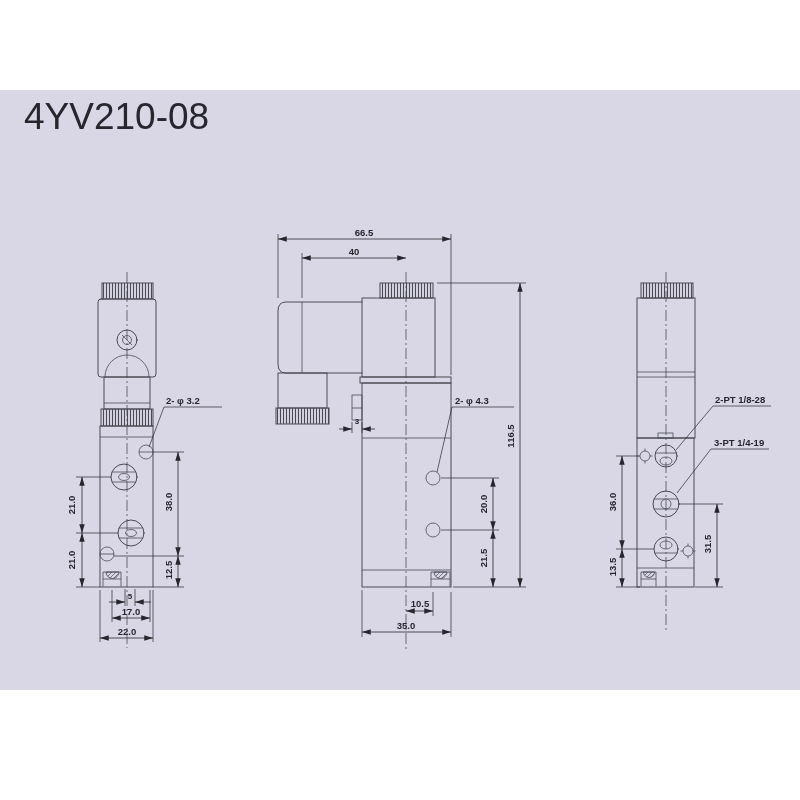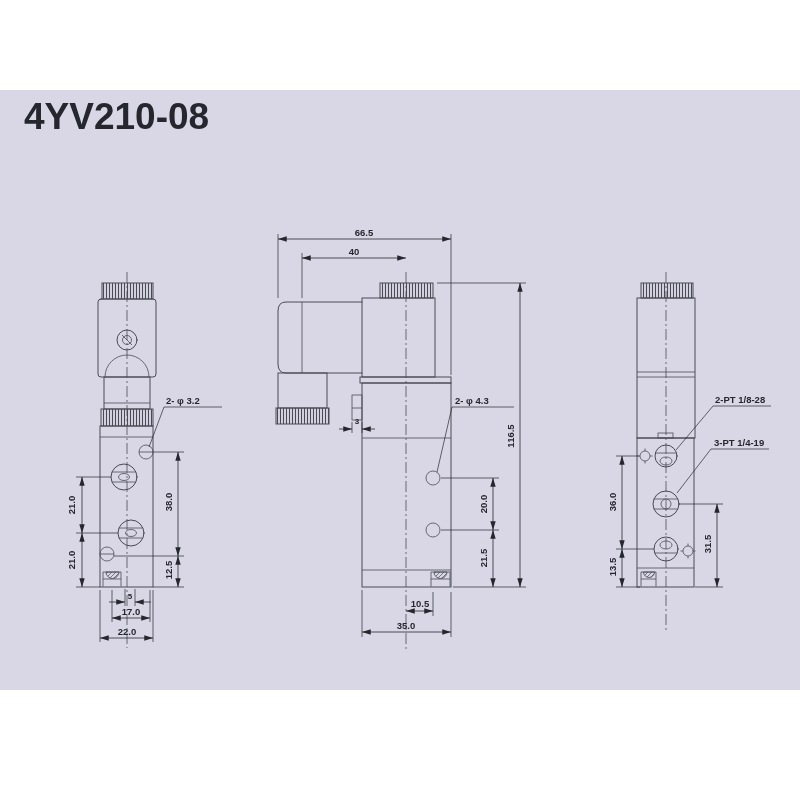--- a/index.html
+++ b/index.html
@@ -1,20 +1,20 @@
 <!DOCTYPE html>
 <html style="--panel: #d9d7e6; --line: #4a4a55; --ink: #26262e;"><head>
 <meta charset="utf-8">
 <style>
   html,body{margin:0;padding:0;}
   body{width:800px;height:800px;background:#ffffff;position:relative;overflow:hidden;
        font-family:"Liberation Sans",sans-serif;}
   .panel{position:absolute;left:0;top:90px;width:800px;height:600px;
          background:var(--panel,#d9d7e6);}
-  .title{position:absolute;left:24px;top:6px;font-size:37px;font-weight:700;
+  .title{position:absolute;left:24px;top:6px;font-size:37px;font-weight:400;
          color:var(--ink,#17171d);letter-spacing:0;}
   svg.drawing{position:absolute;left:0;top:0;width:800px;height:800px;}
   .ol{fill:none;stroke:var(--line,#4a4a55);stroke-width:1;stroke-linecap:square;}
   .thin{fill:none;stroke:var(--line,#4a4a55);stroke-width:0.8;}
   .cl{fill:none;stroke:var(--line,#4a4a55);stroke-width:0.8;stroke-dasharray:11 3 2 3;}
   .dim{fill:none;stroke:var(--ink,#2a2a32);stroke-width:0.8;}
   .ext{fill:none;stroke:var(--ink,#2a2a32);stroke-width:0.7;}
   text.d{font:700 9.5px "Liberation Sans",sans-serif;fill:var(--ink,#23232a);}
   text.s{font:700 8px "Liberation Sans",sans-serif;fill:var(--ink,#23232a);}
 </style>

